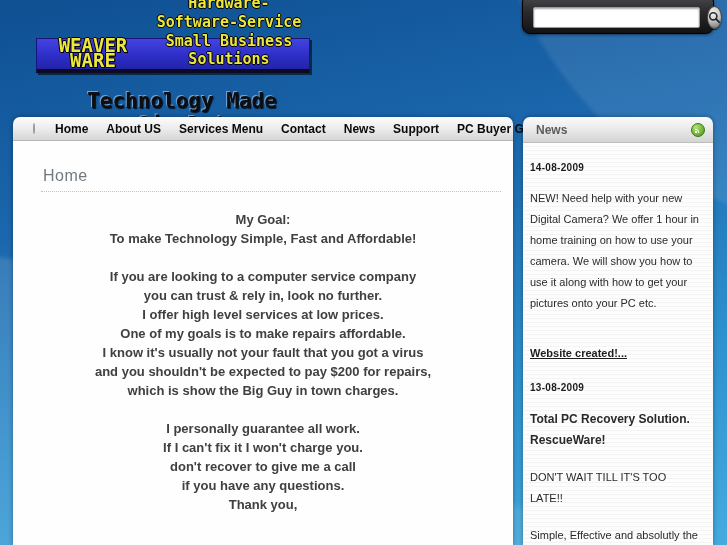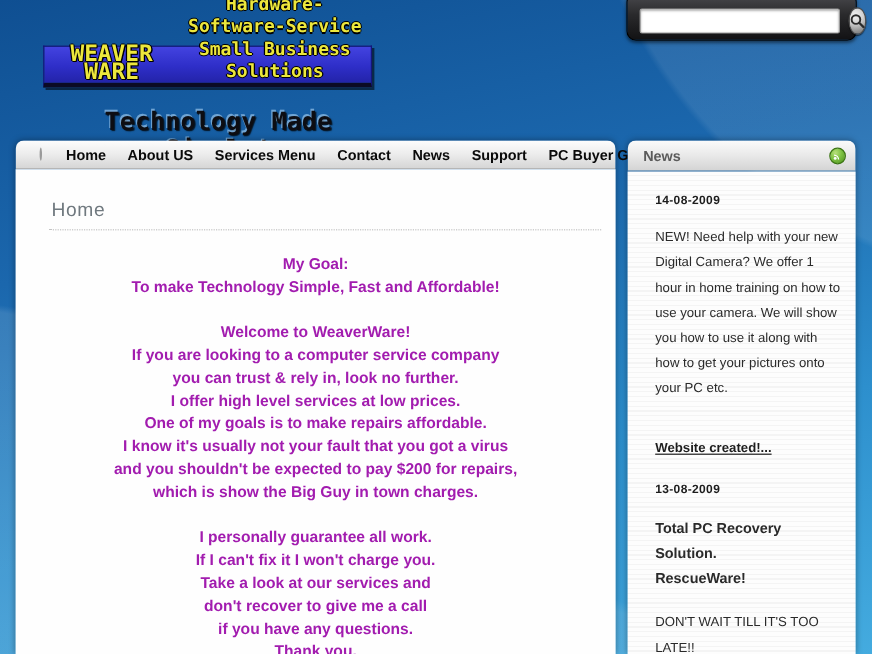--- a/index.html
+++ b/index.html
@@ -66,37 +66,37 @@
     display:flex; align-items:center; padding-left:10px;
   }
   .nav-bullet { width:11px; height:11px; border-radius:50%; margin:0 11px 0 10px;
     background:radial-gradient(circle at 35% 30%, #e6e6e6, #b2b2b2 75%);
     border:1px solid #9a9a9a; box-shadow:inset 0 1px 1px rgba(0,0,0,.25); }
   .nav-item { font-size:12px; font-weight:bold; color:#0a0a0a; padding:0 9px; cursor:pointer; white-space:nowrap; }
   .content-panel { height:404px; background:#fefefe; padding-top:26px; }
   .page-title { margin:0 0 0 30px; font-size:16px; font-weight:normal; color:#70797f; letter-spacing:.5px; }
   .title-rule { margin:6px 12px 0 28px; border-bottom:1px dotted #c3c3c3; }
   .content-text { margin-top:18px; text-align:center; }
-  .content-line { font-size:13px; font-weight:bold; color:#a21caf; line-height:19px; min-height:19px; }
+  .content-line { font-size:13px; font-weight:bold; color:#404040; line-height:19px; min-height:19px; }
 
   
   .sidebar { position:absolute; left:523px; top:117px; width:190px; height:428px;
     box-shadow:0 0 5px rgba(0,0,0,.35); border-radius:7px 7px 0 0; }
   .side-header {
     height:26px; border-radius:7px 7px 0 0;
     background:linear-gradient(180deg,#fbfbfb 0%,#e9e9e9 50%,#d4d4d4 100%);
     border-bottom:1px solid #bdbdbd;
     display:flex; align-items:center; justify-content:space-between; padding:0 8px 0 13px;
   }
   .side-title { font-size:12px; font-weight:bold; color:#5b5b5b; }
   .feed-icon { width:14px; height:14px; border-radius:50%;
     background:radial-gradient(circle at 35% 28%, #b8e07a 0%, #7cc142 45%, #4e8f1d 100%);
     border:1px solid #3c7514; display:flex; align-items:center; justify-content:center; cursor:pointer; }
   .side-body {
-    height:402px; padding:14px 12px 0 23px; color:#2a2a2a;
+    height:402px; padding:14px 12px 0 7px; color:#2a2a2a;
     background:repeating-linear-gradient(180deg,#fdfdfd 0 3px,#f4f4f4 3px 4px);
     font-size:11px; line-height:21px;
   }
   .entry-date { font-size:10px; font-weight:bold; color:#1d1d1d; letter-spacing:.3px; }
   .entry-body { margin-top:10px; }
   .entry-link { display:inline-block; margin:29px 0 13px; font-weight:bold; text-decoration:underline; color:#1d1d1d; cursor:pointer; }
   .entry-title { margin-top:11px; font-weight:bold; font-size:12px; line-height:21px; }
   .entry-warn { margin-top:16px; }
   .entry-more { margin-top:16px; }
 </style>
@@ -138,32 +138,30 @@
     <span class="nav-item">Support</span>
     <span class="nav-item">PC Buyer Guide</span>
   </div>
   <div class="content-panel">
     <h1 class="page-title">Home</h1>
     <div class="title-rule"></div>
     <div class="content-text">
       <div class="content-line">My Goal:</div>
       <div class="content-line">To make Technology Simple, Fast and Affordable!</div>
       <div class="content-line"></div>
-      <div class="content-line">Welcome to WeaverWare!</div>
       <div class="content-line">If you are looking to a computer service company</div>
       <div class="content-line">you can trust &amp; rely in, look no further.</div>
       <div class="content-line">I offer high level services at low prices.</div>
       <div class="content-line">One of my goals is to make repairs affordable.</div>
       <div class="content-line">I know it's usually not your fault that you got a virus</div>
       <div class="content-line">and you shouldn't be expected to pay $200 for repairs,</div>
       <div class="content-line">which is show the Big Guy in town charges.</div>
       <div class="content-line"></div>
       <div class="content-line">I personally guarantee all work.</div>
       <div class="content-line">If I can't fix it I won't charge you.</div>
-      <div class="content-line">Take a look at our services and</div>
       <div class="content-line">don't recover to give me a call</div>
       <div class="content-line">if you have any questions.</div>
       <div class="content-line">Thank you,</div>
 
     </div>
   </div>
 </div>
 
 <div class="sidebar">
   <div class="side-header">

